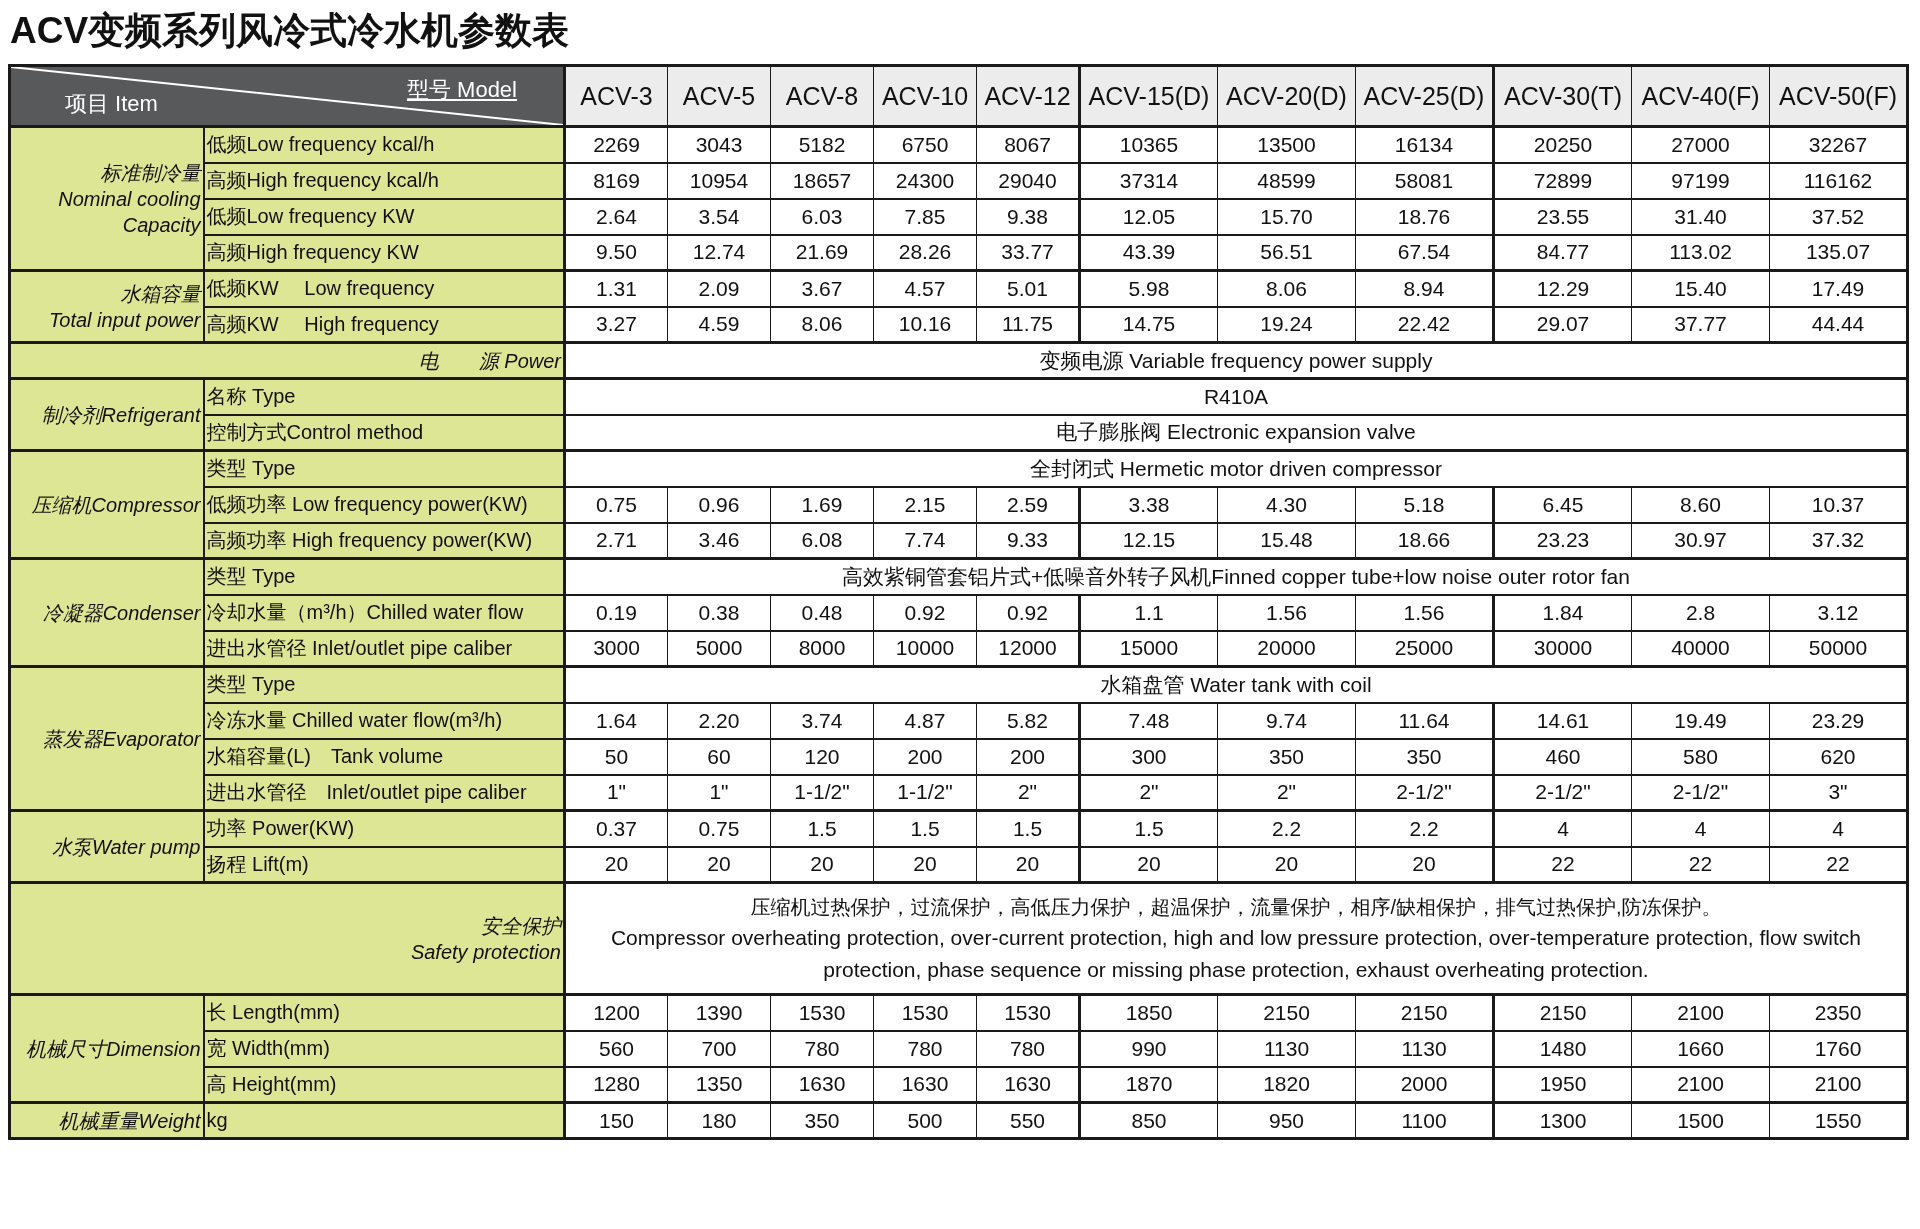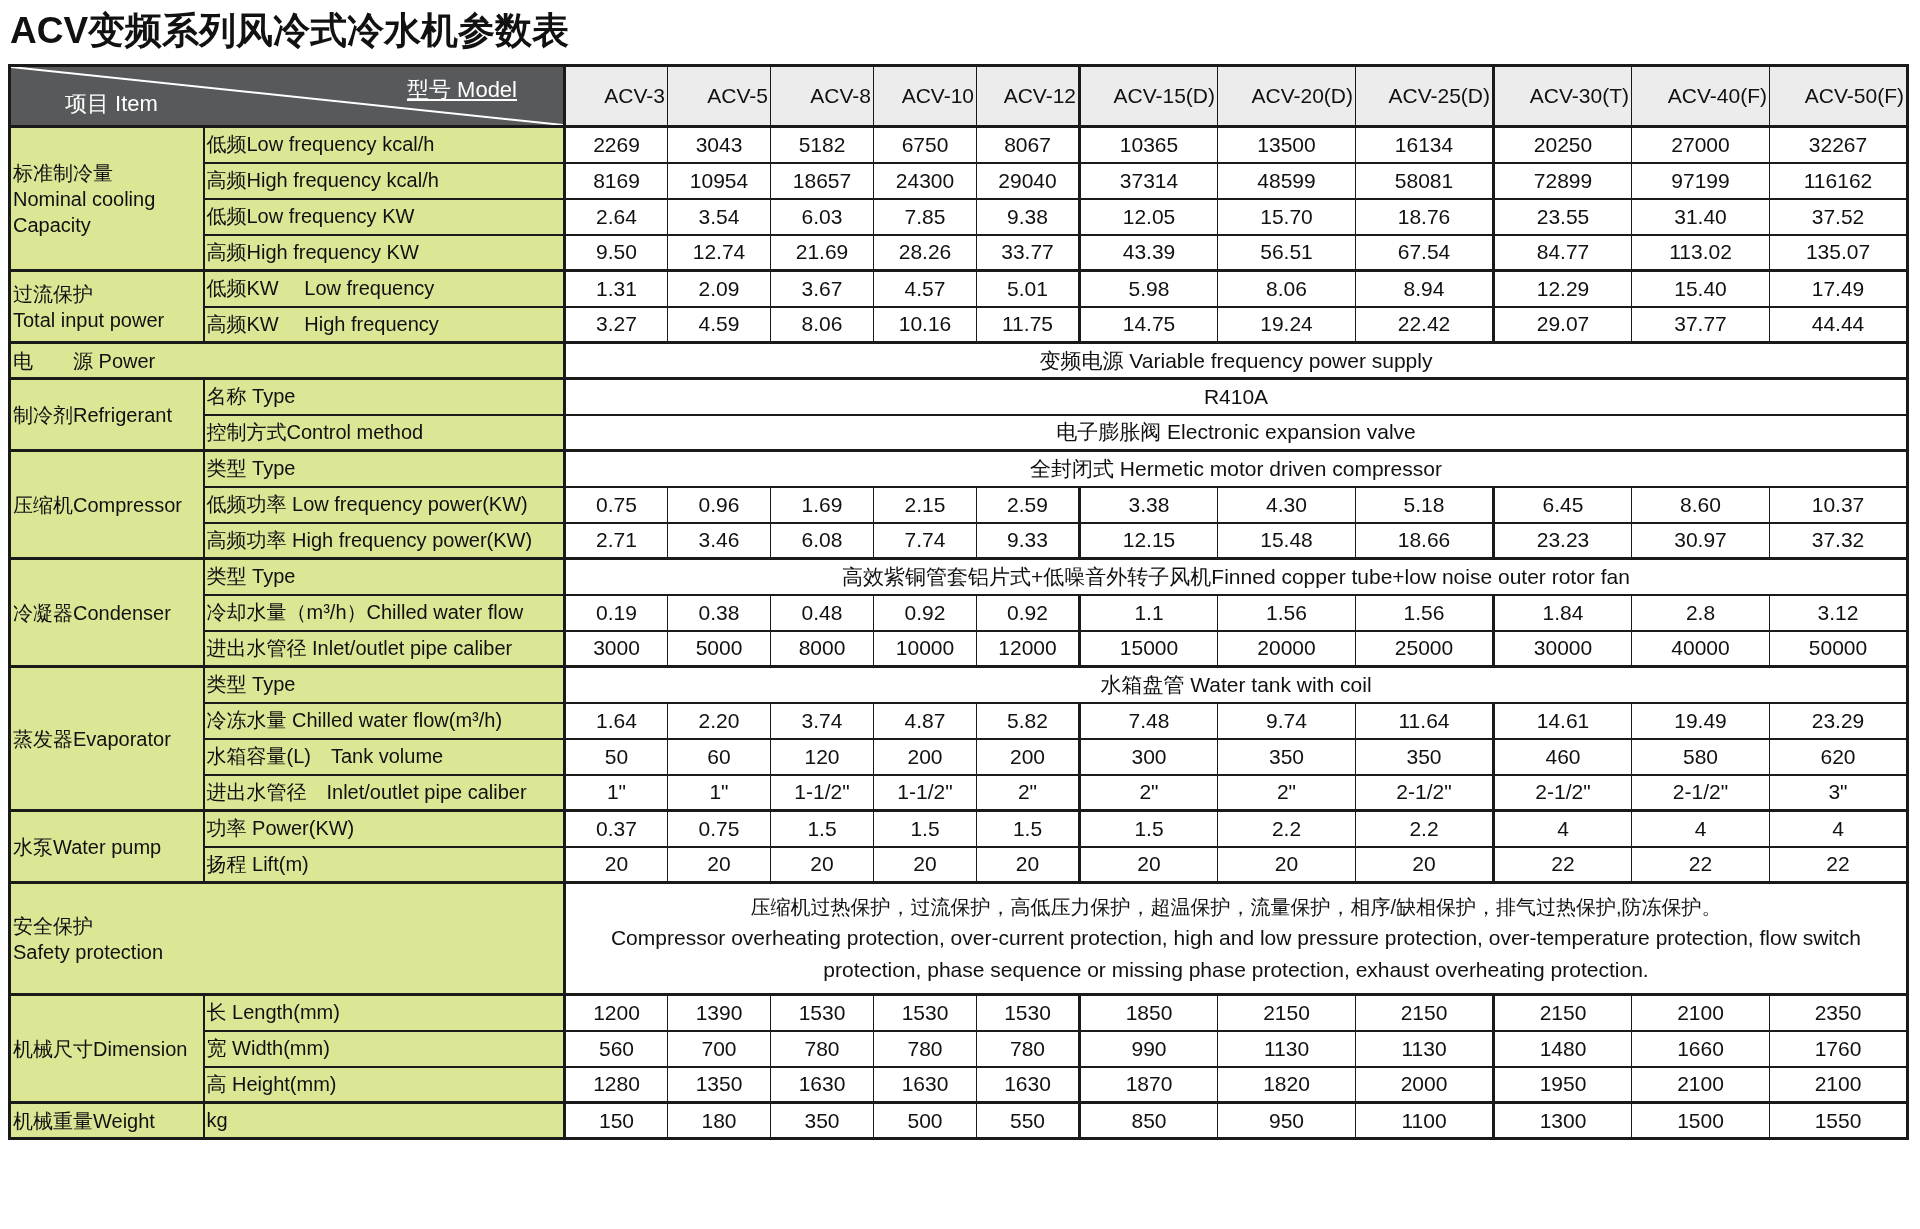--- a/index.html
+++ b/index.html
@@ -32,22 +32,22 @@
   td{height:36px;border-top-width:2px;border-bottom-width:2px;}
   tr.sec td{border-top-width:3px;}
   thead th{height:61px;border-bottom-width:3px;}
   .thick-l{border-left-width:3px !important;}
 
   th.corner{position:relative;background:var(--header-bg);padding:0;}
   th.corner svg{position:absolute;left:0;top:0;width:100%;height:100%;display:block;}
   .corner-model{position:absolute;top:8px;right:46px;color:#fff;font-size:22px;font-weight:400;text-decoration:underline;}
   .corner-item{position:absolute;bottom:6px;left:10px;color:#fff;font-size:22px;font-weight:400;margin-left:44px;}
 
-  th.model{background:var(--model-bg);font-size:21px;font-weight:400;text-align:right;}
-  td.cat{background:var(--label-bg);font-size:20px;text-align:left;line-height:1.3;}
+  th.model{background:var(--model-bg);font-size:25px;font-weight:400;text-align:center;}
+  td.cat{background:var(--label-bg);font-size:20px;text-align:right;line-height:1.3;font-style:italic;}
   td.item{background:var(--label-bg);font-size:20px;text-align:left;border-left-width:2px;}
   td.val{background:#fff;font-size:21px;text-align:center;}
   td.merged{background:#fff;font-size:21px;text-align:center;}
   .sec-safety-protection td{height:112px;}
   .sec-safety-protection td.merged{line-height:1.5;padding:0 42px;margin-top:16px;}
   .sec-safety-protection td.merged div:first-child{font-size:20px;}
 </style>
 </head>
 <body>
 
@@ -150,21 +150,21 @@
         <td class="val">33.77</td>
         <td class="val thick-l">43.39</td>
         <td class="val">56.51</td>
         <td class="val">67.54</td>
         <td class="val thick-l">84.77</td>
         <td class="val">113.02</td>
         <td class="val">135.07</td>
       </tr>
       <tr class="sec sec-total-input-power">
         <td class="cat" rowspan="2">
-          <div>过流保护</div>
+          <div>水箱容量</div>
           <div>Total input power</div>
         </td>
         <td class="item">低频KW　 Low frequency</td>
         <td class="val thick-l">1.31</td>
         <td class="val">2.09</td>
         <td class="val">3.67</td>
         <td class="val">4.57</td>
         <td class="val">5.01</td>
         <td class="val thick-l">5.98</td>
         <td class="val">8.06</td>

